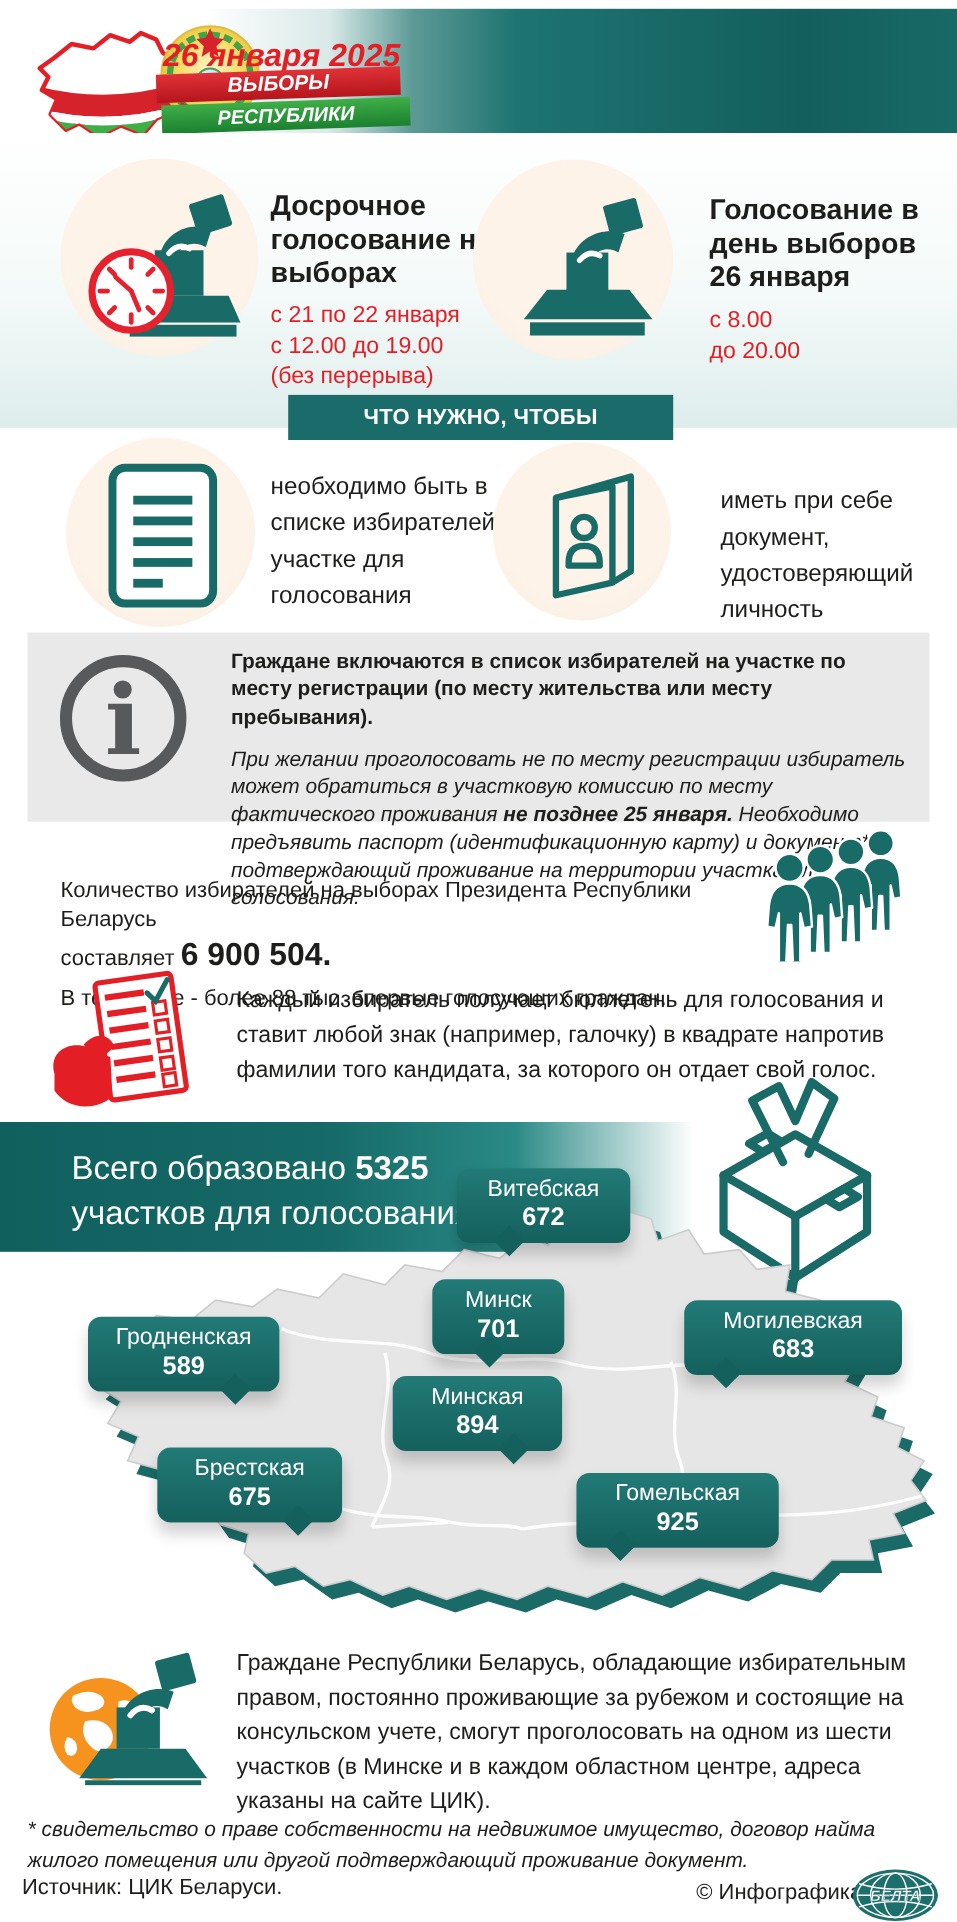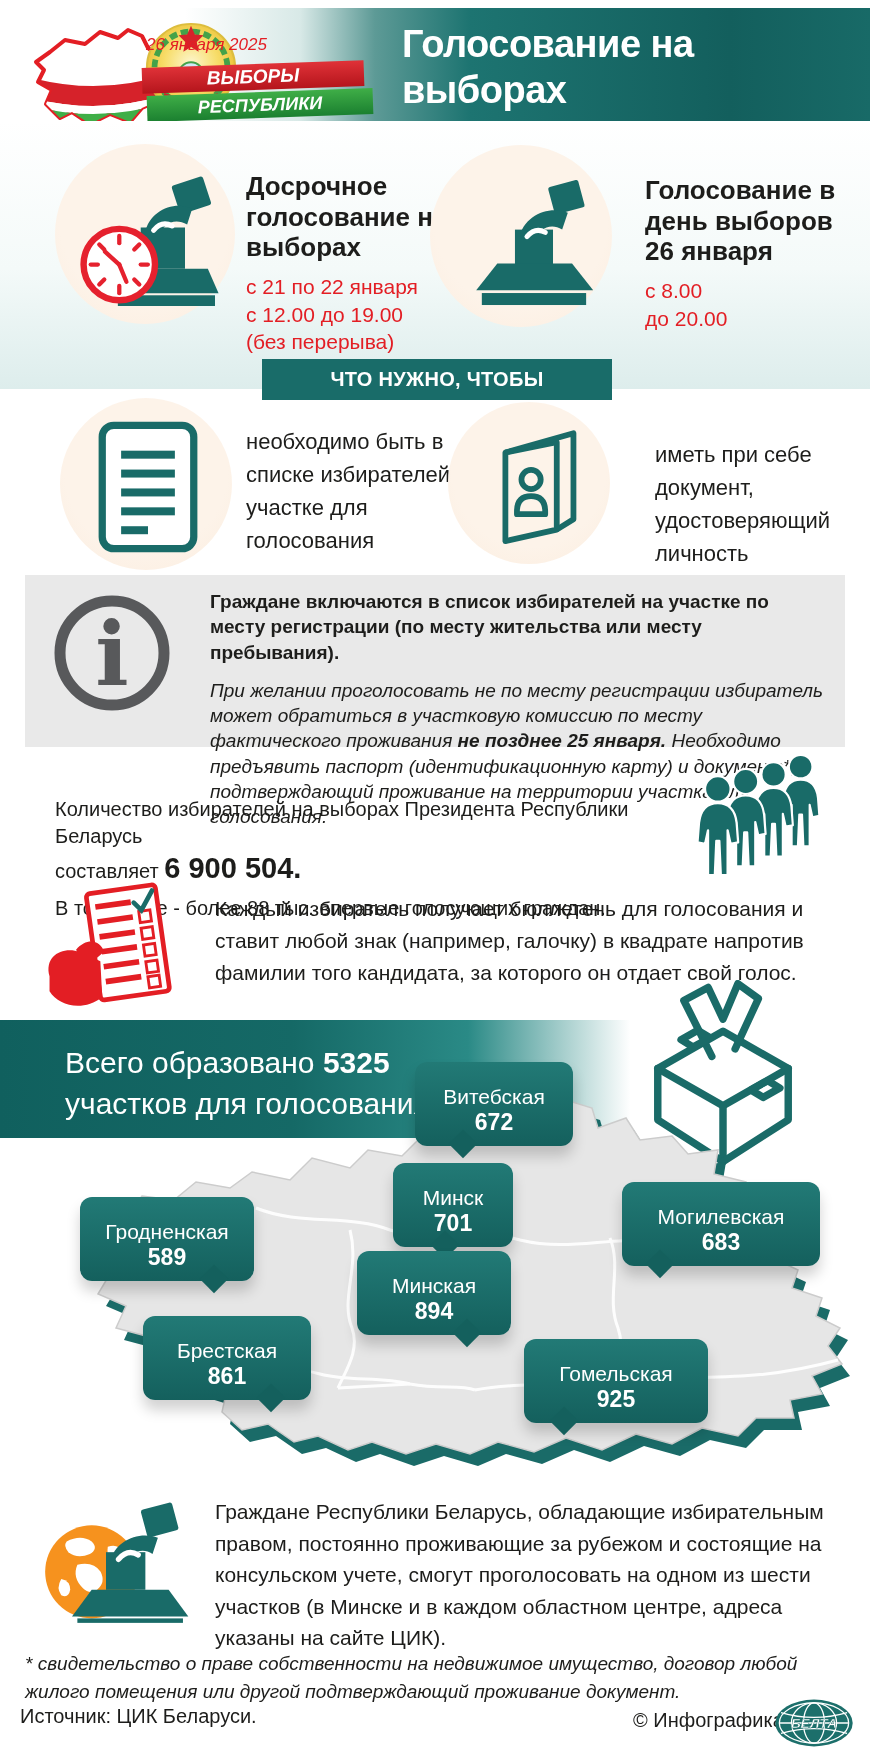--- a/index.html
+++ b/index.html
@@ -7,21 +7,21 @@
   #page{position:relative;width:870px;height:1747px;margin:0 auto;background:#fff;overflow:hidden;}
   .abs{position:absolute;}
 
   
   #header-band{left:0;top:8px;width:870px;height:113px;
     background:linear-gradient(90deg,#ffffff 0px,#ffffff 185px,#d8e9e7 300px,#5d9a96 375px,#1d7471 470px,#135f5d 730px,#186a67 870px);}
   #header-title{left:402px;top:14px;width:460px;color:#fff;font-weight:bold;font-size:38px;line-height:1.2;letter-spacing:-0.5px;}
   #logo{left:30px;top:10px;width:345px;height:112px;}
   #logo-map{left:0;top:4px;}
   #logo-emblem{left:113px;top:2px;}
-  #logo-date{left:116px;top:17px;width:220px;color:#e31e24;font-size:17px;font-weight:normal;font-style:italic;text-align:left;}
+  #logo-date{left:116px;top:17px;width:220px;color:#e31e24;font-size:29px;font-weight:bold;font-style:italic;text-align:center;}
   .ribbon{position:absolute;color:#fff;font-weight:bold;font-style:italic;text-align:center;transform:rotate(-2deg);}
   #ribbon1{left:112px;top:46px;width:222px;height:26px;line-height:26px;font-size:19px;background:linear-gradient(180deg,#e03238,#b5151c);}
   #ribbon2{left:117px;top:74px;width:226px;height:26px;line-height:26px;font-size:18px;background:linear-gradient(180deg,#3fae47,#1b8030);}
 
   
   #sect1{left:0;top:121px;width:870px;height:268px;
     background:linear-gradient(180deg,#ffffff 0%,#f4faf9 55%,#ddedec 100%);}
   .cream-circle{position:absolute;border-radius:50%;background:radial-gradient(circle at 50% 42%,#fdf3e9 62%,#fbeddf 100%);}
   #circ1{left:55px;top:23px;width:180px;height:180px;}
   #circ2{left:430px;top:24px;width:182px;height:182px;}
@@ -62,21 +62,21 @@
   #ballot-icon{left:42px;top:878px;}
   #ballot-rule{left:215px;top:893px;width:650px;font-size:21px;line-height:1.52;}
 
   
   #map-banner{left:0;top:1020px;width:650px;height:118px;
     background:linear-gradient(90deg,#10605e 0%,#156966 45%,#2a8a86 72%,rgba(255,255,255,0) 97%);}
   #map-banner-text{position:absolute;left:65px;top:22px;color:#fff;font-size:30px;line-height:1.38;}
   #ballot-box-outline{left:628px;top:980px;}
   #belarus-map{left:50px;top:1088px;}
   .bubble{position:absolute;color:#fff;text-align:center;border-radius:12px;
-    background:linear-gradient(180deg,#227a76 0%,#14605d 100%);padding:23px 8px 9px 8px;
+    background:linear-gradient(180deg,#227a76 0%,#14605d 100%);padding:7px 8px 9px 8px;
     box-shadow:0 10px 14px rgba(0,0,0,.18);}
   .bubble::after{content:"";position:absolute;bottom:-8px;width:20px;height:20px;transform:rotate(45deg);
     background:#14605d;z-index:-0;}
   .b-name{font-size:21px;line-height:1.15;}
   .b-count{font-size:23px;font-weight:bold;line-height:1.2;}
   .b0{left:415px;top:1062px;width:142px;} .b0::after{left:38px;}
   .b1{left:393px;top:1163px;width:104px;text-align:center;} .b1::after{left:42px;}
   .b2{left:622px;top:1182px;width:182px;} .b2::after{left:28px;}
   .b3{left:80px;top:1197px;width:158px;}  .b3::after{right:30px;}
   .b4{left:357px;top:1251px;width:138px;} .b4::after{right:34px;}
@@ -92,24 +92,20 @@
   #source{left:20px;top:1705px;font-size:20px;}
   #copyright{left:633px;top:1709px;font-size:20px;}
   #belta-logo{left:768px;top:1698px;}
 </style>
 </head>
 <body>
 
 <div id="page">
 
   <div id="header-band" class="abs">
-    <div id="header-title" class="abs">
-      <div>Голосование на выборах</div>
-      <div>Президента Беларуси</div>
-    </div>
 
     <div id="logo" class="abs">
       <svg id="logo-map" class="abs" width="140" height="108" viewBox="0 0 140 108">
         <defs>
             <clipPath id="bmapclip">
               <path d="M20,30 L35,18 L55,22 L70,10 L88,16 L98,8 L112,14 L118,26 L132,36 L126,48 L134,58 L124,66 L130,78 L112,86 L100,100 L80,92 L60,102 L42,90 L30,96 L16,82 L22,68 L8,60 L14,48 L6,40 Z"></path>
             </clipPath>
           </defs>
         <path d="M20,30 L35,18 L55,22 L70,10 L88,16 L98,8 L112,14 L118,26 L132,36 L126,48 L134,58 L124,66 L130,78 L112,86 L100,100 L80,92 L60,102 L42,90 L30,96 L16,82 L22,68 L8,60 L14,48 L6,40 Z" fill="#ffffff" stroke="#e31e24" stroke-width="4" stroke-linejoin="round"></path>
         <g clip-path="url(#bmapclip)">
@@ -317,21 +313,21 @@
       <div class="bubble b3">
         <div class="b-name">Гродненская</div>
         <div class="b-count">589</div>
       </div>
       <div class="bubble b4">
         <div class="b-name">Минская</div>
         <div class="b-count">894</div>
       </div>
       <div class="bubble b5">
         <div class="b-name">Брестская</div>
-        <div class="b-count">861</div>
+        <div class="b-count">675</div>
       </div>
       <div class="bubble b6">
         <div class="b-name">Гомельская</div>
         <div class="b-count">925</div>
       </div>
     </div>
 
   <svg id="globe-icon" class="abs" width="170" height="132" viewBox="0 0 190 145">
     <circle cx="60" cy="88" r="52" fill="#f6921e"></circle>
     <g fill="#ffffff">
@@ -344,21 +340,21 @@
       <rect x="118" y="14" width="36" height="32" rx="3" transform="rotate(-15 136 30)"></rect>
       <path d="M80,78 C86,52 114,42 134,50 L128,68 C116,60 102,66 98,82 Z"></path>
       <rect x="76" y="66" width="44" height="42"></rect>
       <path d="M60,108 L146,108 L168,138 L38,138 Z"></path>
       <rect x="44" y="140" width="118" height="5"></rect>
     </g>
     <path d="M90,74 q10,-12 22,-5" stroke="#fff" stroke-width="6" fill="none" stroke-linecap="round"></path>
   </svg>
   <div id="abroad-text" class="abs">Граждане Республики Беларусь, обладающие избирательным правом, постоянно проживающие за рубежом и состоящие на консульском учете, смогут проголосовать на одном из шести участков (в Минске и в каждом областном центре, адреса указаны на сайте ЦИК).</div>
 
-  <div id="footnote" class="abs">* свидетельство о праве собственности на недвижимое имущество, договор любой жилого помещения или другой подтверждающий проживание документ.</div>
+  <div id="footnote" class="abs">* свидетельство о праве собственности на недвижимое имущество, договор найма жилого помещения или другой подтверждающий проживание документ.</div>
   <div id="source" class="abs">Источник: ЦИК Беларуси.</div>
   <div id="copyright" class="abs">© Инфографика</div>
   <svg id="belta-logo" class="abs" width="92" height="50" viewBox="0 0 100 62">
     <ellipse cx="50" cy="31" rx="48" ry="29" fill="#1c6f6b"></ellipse>
     <g fill="none" stroke="#ffffff" stroke-width="1.6">
       <ellipse cx="50" cy="31" rx="43" ry="25"></ellipse>
       <ellipse cx="50" cy="31" rx="28" ry="25"></ellipse>
       <ellipse cx="50" cy="31" rx="13" ry="25"></ellipse>
       <path d="M9,18 Q50,30 91,18"></path>
       <path d="M9,44 Q50,32 91,44"></path>

